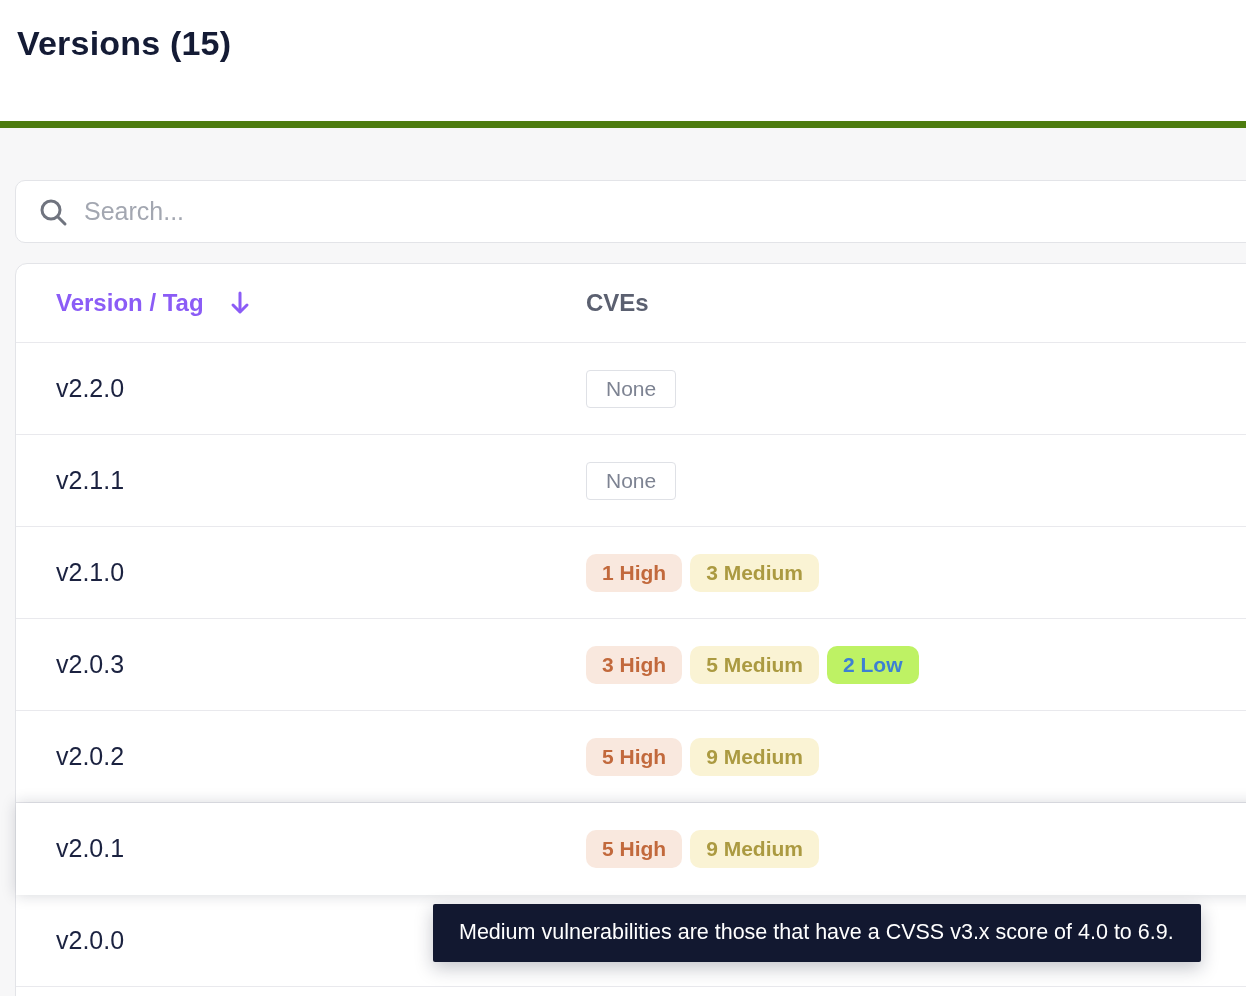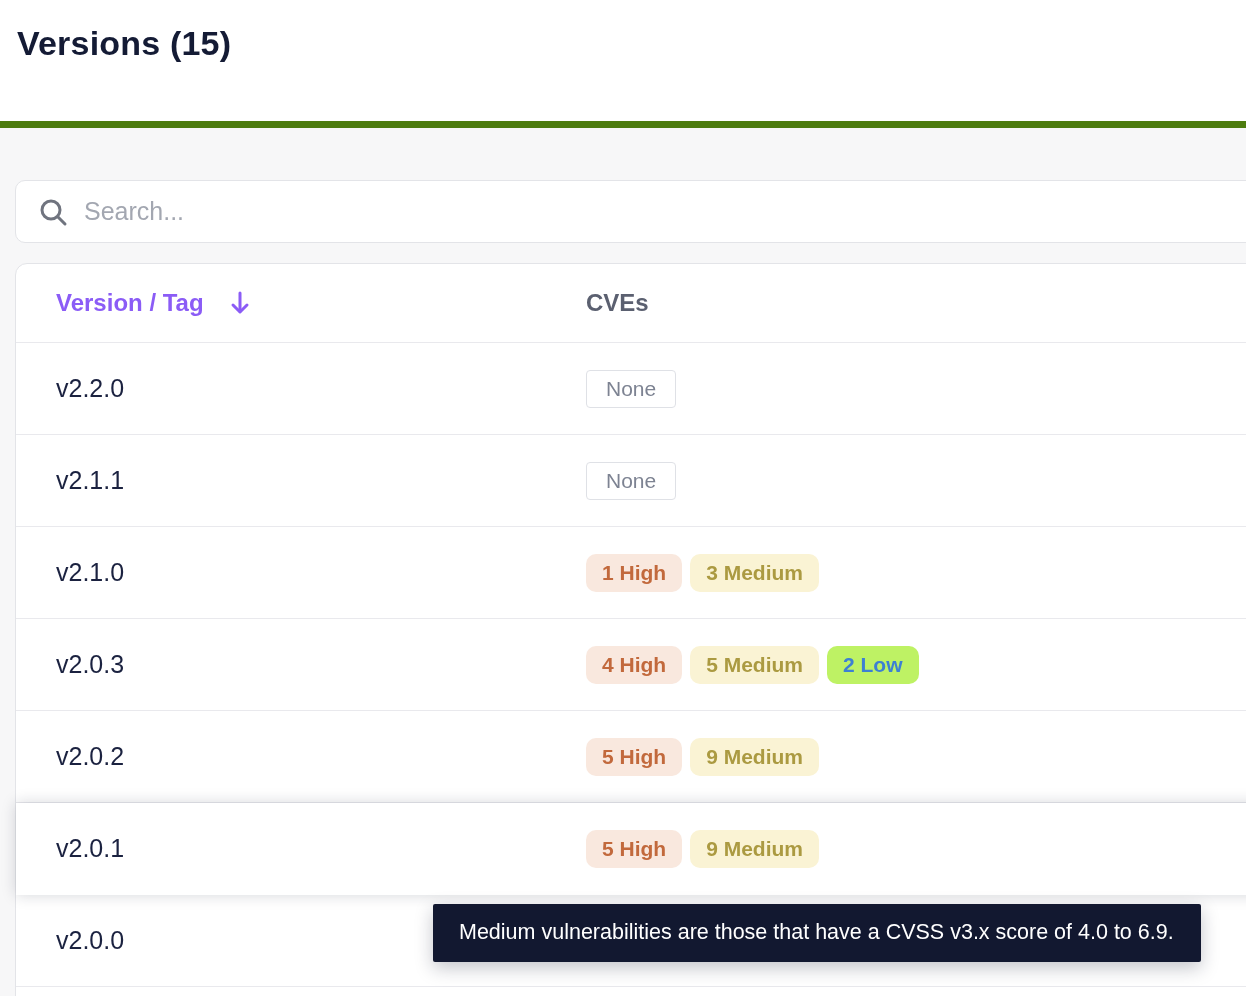--- a/index.html
+++ b/index.html
@@ -201,21 +201,21 @@
       <div class="td col-version">v2.1.0</div>
       <div class="td col-cves">
         <span class="badge high">1 High</span>
         <span class="badge medium">3 Medium</span>
       </div>
     </div>
 
     <div class="tr">
       <div class="td col-version">v2.0.3</div>
       <div class="td col-cves">
-        <span class="badge high">4 High</span>
+        <span class="badge high">3 High</span>
         <span class="badge medium">5 Medium</span>
         <span class="badge low">2 Low</span>
       </div>
     </div>
 
     <div class="tr">
       <div class="td col-version">v2.0.2</div>
       <div class="td col-cves">
         <span class="badge high">5 High</span>
         <span class="badge medium">9 Medium</span>

